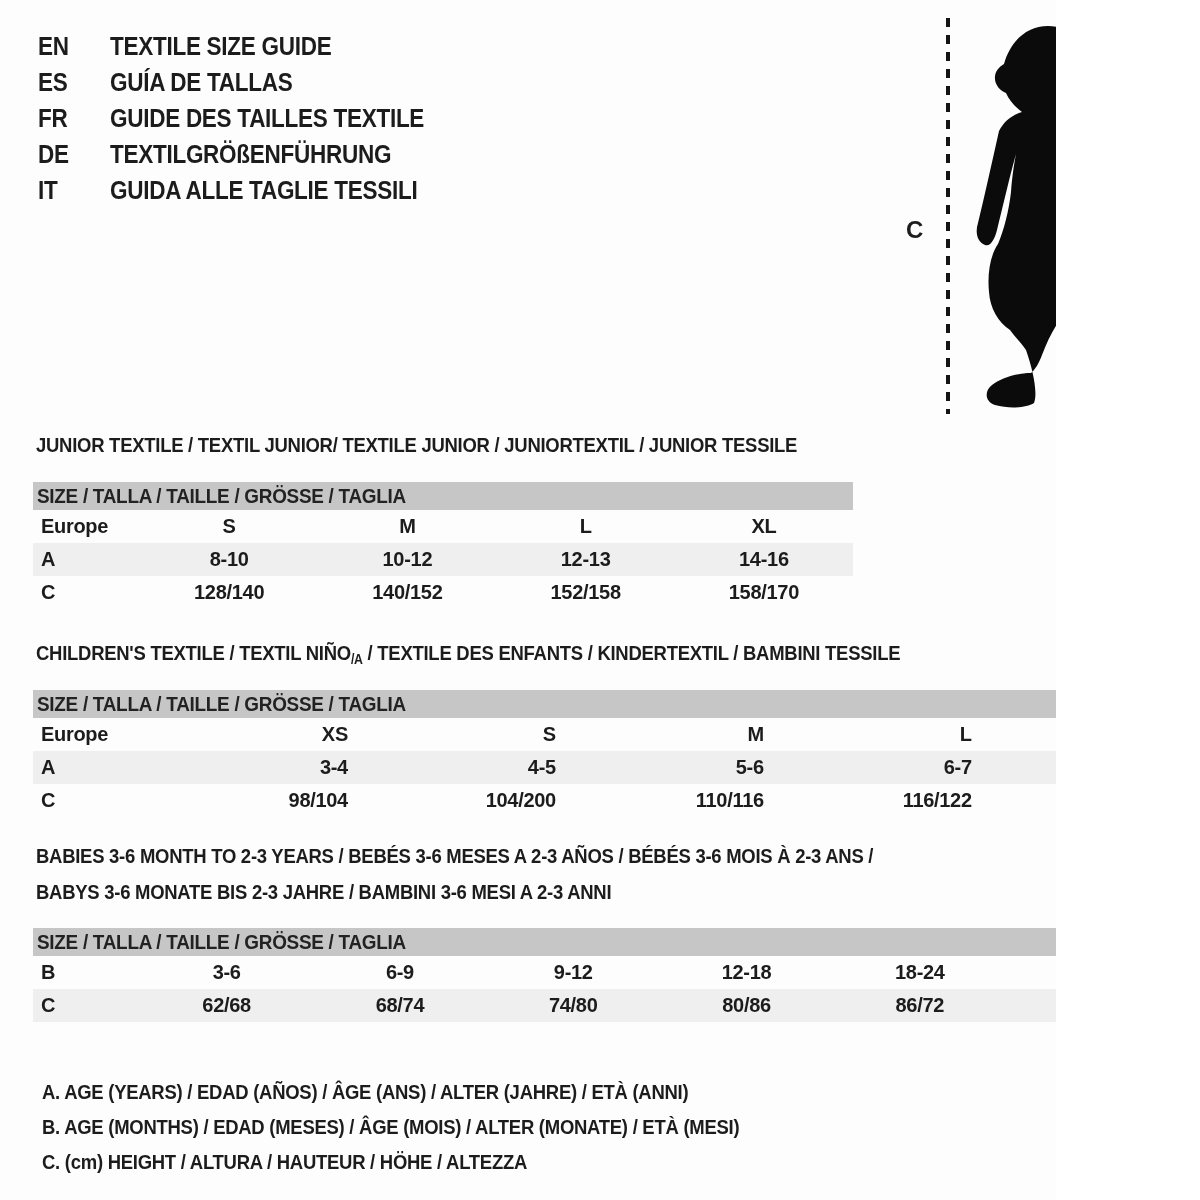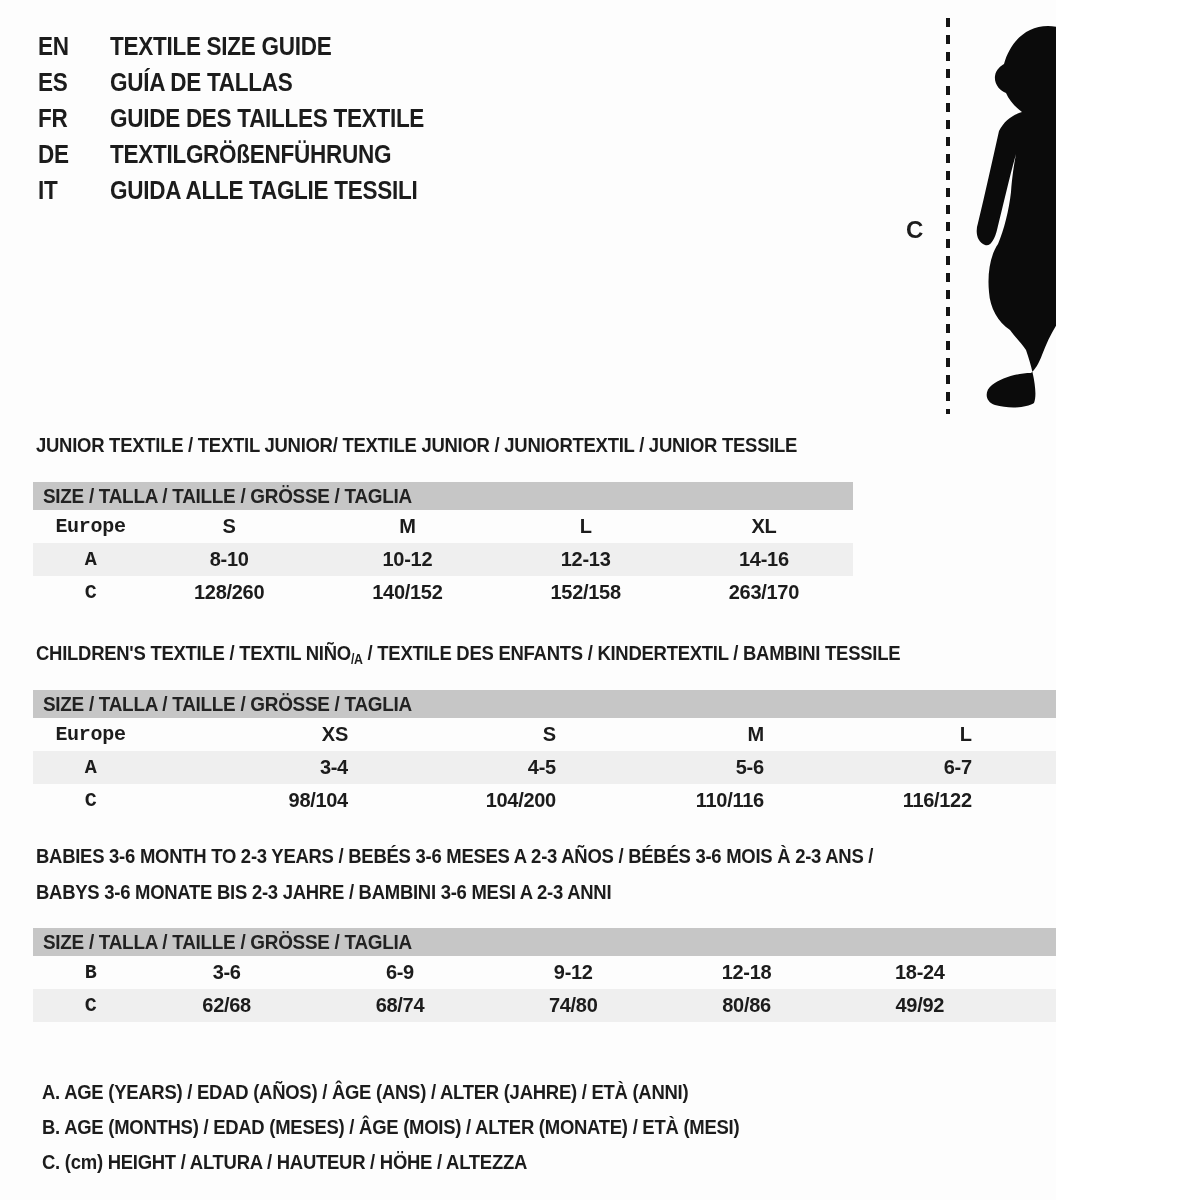--- a/index.html
+++ b/index.html
@@ -19,27 +19,27 @@
   .lang-code{width:80px;flex:0 0 80px;}
   
   .measure-line{position:absolute;left:944px;top:16px;}
   .measure-label{position:absolute;left:906px;top:216px;font-size:24px;}
   .silhouette{position:absolute;left:960px;top:14px;}
   
   .section-title{position:absolute;font-size:21px;letter-spacing:-0.3px;white-space:nowrap;
     transform:scaleX(0.88);transform-origin:0 50%;}
   .section-title .subscript{font-size:14px;vertical-align:-4px;}
   .size-bar{position:absolute;height:28px;background:var(--bar);
-    display:flex;align-items:center;padding-left:10px;font-size:21px;
+    display:flex;align-items:center;padding-left:4px;font-size:21px;
     letter-spacing:-0.3px;color:#222;}
   .size-bar span{transform:scaleX(0.9);transform-origin:0 50%;white-space:nowrap;}
   .stable{position:absolute;}
   .trow{display:flex;height:33px;align-items:center;font-size:20px;letter-spacing:-0.3px;}
   .trow.striped{background:var(--stripe);}
-  .tlabel{text-align:center;padding-left:8px;font-family:Liberation Mono, monospace;}
+  .tlabel{text-align:left;padding-left:8px;}
   .tcell{text-align:center;}
   .cols4 .tlabel{width:13.05%;}  .cols4 .tcell{width:21.74%;}
   .cols5 .tlabel{width:9.33%;}   .cols5 .tcell{width:18.13%;text-align:right;}
   .cols6 .tlabel{width:9.33%;}   .cols6 .tcell{width:15.11%;}
   
   .legend{position:absolute;left:42px;top:1074px;}
   .legend-line{font-size:21px;line-height:35px;letter-spacing:-0.3px;white-space:nowrap;
     transform:scaleX(0.88);transform-origin:0 50%;}
 </style>
 </head>
@@ -130,24 +130,24 @@
     </div>
     <div class="trow striped">
       <span class="tlabel">A</span>
       <span class="tcell">8-10</span>
       <span class="tcell">10-12</span>
       <span class="tcell">12-13</span>
       <span class="tcell">14-16</span>
     </div>
     <div class="trow">
       <span class="tlabel">C</span>
-      <span class="tcell">128/260</span>
+      <span class="tcell">128/140</span>
       <span class="tcell">140/152</span>
       <span class="tcell">152/158</span>
-      <span class="tcell">263/170</span>
+      <span class="tcell">158/170</span>
     </div>
   </div>
 
   <div class="section-title" style="left:36px;top:641px;">
     <span>CHILDREN'S TEXTILE / TEXTIL NIÑO</span><span class="subscript">/A</span><span> / TEXTILE DES ENFANTS / KINDERTEXTIL / BAMBINI TESSILE</span>
   </div>
   <div class="size-bar" style="left:33px;top:690px;width:1147px;">
     <span>SIZE / TALLA / TAILLE / GRÖSSE / TAGLIA</span>
   </div>
   <div class="stable cols5" style="left:33px;top:718px;width:1147px;">
@@ -191,21 +191,21 @@
       <span class="tcell">12-18</span>
       <span class="tcell">18-24</span>
       <span class="tcell">24-36</span>
     </div>
     <div class="trow striped">
       <span class="tlabel">C</span>
       <span class="tcell">62/68</span>
       <span class="tcell">68/74</span>
       <span class="tcell">74/80</span>
       <span class="tcell">80/86</span>
-      <span class="tcell">49/92</span>
+      <span class="tcell">86/72</span>
       <span class="tcell">92/98</span>
     </div>
   </div>
 
   <div class="legend">
     <div class="legend-line">A. AGE (YEARS) / EDAD (AÑOS) / ÂGE (ANS) / ALTER (JAHRE) / ETÀ (ANNI)</div>
     <div class="legend-line">B. AGE (MONTHS) / EDAD (MESES) / ÂGE (MOIS) / ALTER (MONATE) / ETÀ (MESI)</div>
     <div class="legend-line">C. (cm) HEIGHT / ALTURA / HAUTEUR / HÖHE / ALTEZZA</div>
   </div>
 

